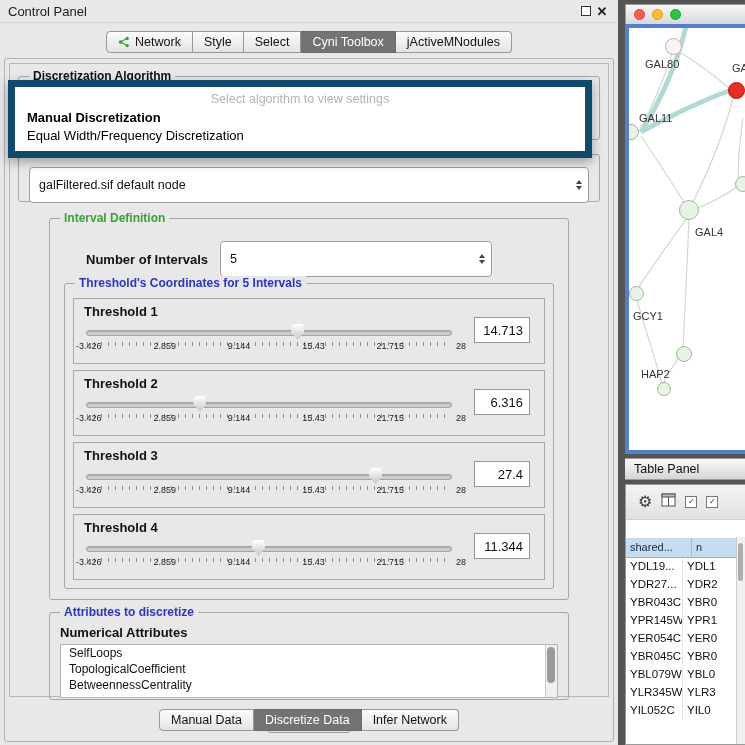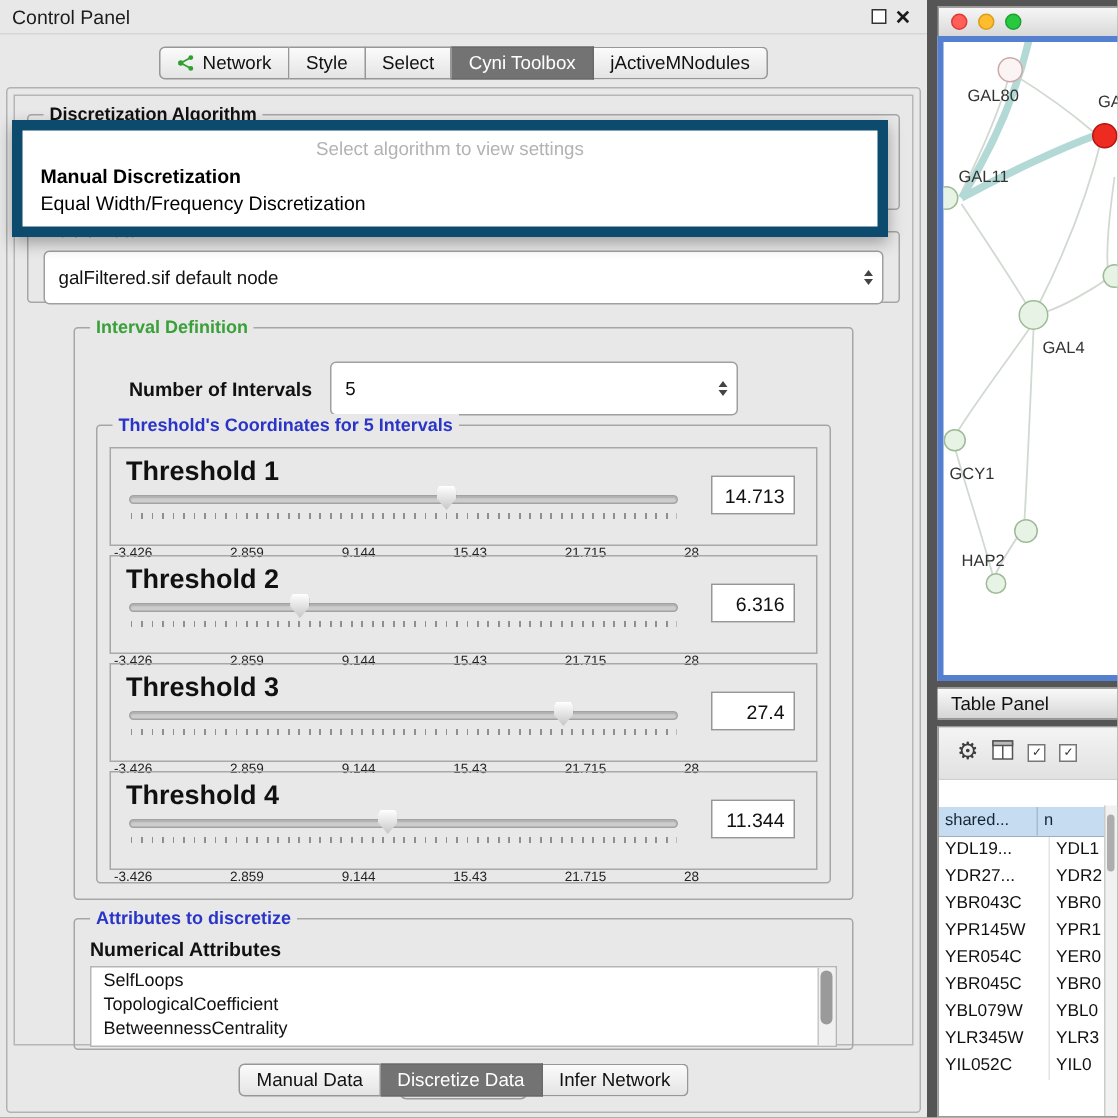--- a/index.html
+++ b/index.html
@@ -53,30 +53,30 @@
   .td-combo { position:absolute; left:10px; right:10px; top:12px; }
 
   .int-group { margin:16px 39px 0; padding:6px 0 8px; }
   .num-row { display:flex; align-items:center; margin:16px 16px 6px 36px; }
   .num-label { font-weight:bold; font-size:13px; color:#111; }
   .num-combo { width:272px; margin-left:12px; }
 
   .coords-group { margin:6px 14px 2px; padding:14px 0 2px; }
 
   .tbox { position:relative; height:64px; border:1px solid #a8a8a8; margin:0 8px 6px; }
-  .tlabel { position:absolute; top:5px; left:10px; font-weight:bold; font-size:18px; color:#111; }
+  .tlabel { position:absolute; top:5px; left:10px; font-weight:bold; font-size:13px; color:#111; }
   .tslider { position:absolute; left:12px; right:92px; top:24px; height:18px; }
   .track { position:absolute; left:0; right:0; top:7px; height:4px; background:#cdcdcd; border:1px solid #a3a3a3; border-radius:3px; box-shadow:inset 0 1px 1px rgba(0,0,0,.15); }
   .thumb { position:absolute; top:1px; width:13px; height:16px; margin-left:-6px;
     background:linear-gradient(#ffffff,#c6c6c6);
     clip-path:polygon(12% 0,88% 0,100% 20%,100% 52%,50% 100%,0 52%,0 20%);
     filter:drop-shadow(0 1px 1px rgba(0,0,0,.35)); }
   .ticks { position:absolute; left:13px; right:93px; top:43px; height:4px;
     background:repeating-linear-gradient(90deg,#8f8f8f 0 1px, transparent 1px 7px); }
-  .tick-labels { position:absolute; left:2px; right:78px; top:64px; display:flex; justify-content:space-between; font-size:9px; color:#222; }
+  .tick-labels { position:absolute; left:2px; right:78px; top:42px; display:flex; justify-content:space-between; font-size:9px; color:#222; }
   .tvalue { position:absolute; right:14px; top:18px; width:56px; height:26px; background:#fff; border:1px solid #979797;
     font-size:13px; color:#111; display:flex; align-items:center; justify-content:flex-end; padding-right:6px; box-sizing:border-box; }
 
   .attr-group { margin:12px 39px 0; height:86px; }
   .attr-label { font-weight:bold; font-size:13px; color:#111; margin:12px 0 4px 10px; }
   .attr-list { position:relative; margin:0 10px; height:52px; background:#fff; border:1px solid #b5b5b5; overflow:hidden; }
   .attr-item { font-size:12px; color:#111; padding:1px 0 1px 8px; }
   .attr-scroll { position:absolute; right:0; top:0; bottom:0; width:11px; background:#f0f0f0; border-left:1px solid #c8c8c8; }
   .attr-thumb { position:absolute; top:2px; left:1px; width:8px; height:36px; background:#9a9a9a; border-radius:4px; }
 
@@ -113,21 +113,21 @@
   .tp-toolbar { height:34px; background:linear-gradient(#f4f4f4,#e1e1e1); border-bottom:1px solid #cfcfcf;
     display:flex; align-items:center; gap:9px; padding-left:12px; }
   .gear { font-size:16px; color:#3c3c3c; line-height:1; }
   .mini-check { width:10px; height:10px; border:1px solid #777; background:#fff; font-size:8px; line-height:10px; text-align:center; color:#333; }
   .tp-gap { height:18px; }
   .tp-header { display:flex; height:19px; font-size:11px; color:#152435; border-bottom:1px solid #9bb0c4; }
   .tp-header .hc { background:#c6ddf1; padding:3px 4px 0; box-sizing:border-box; }
   .tp-header .hc1 { width:66px; border-right:1px solid #a3bcd2; }
   .tp-header .hc2 { flex:1; }
   .tp-row { display:flex; height:18px; font-size:11.5px; color:#111; }
-  .tp-row .c1 { width:74px; padding:2px 4px 0; border-right:1px solid #e4e4e4; box-sizing:border-box; overflow:hidden; white-space:nowrap; }
+  .tp-row .c1 { width:57px; padding:2px 4px 0; border-right:1px solid #e4e4e4; box-sizing:border-box; overflow:hidden; white-space:nowrap; }
   .tp-row .c2 { flex:1; padding:2px 4px 0; overflow:hidden; white-space:nowrap; }
   .tp-scroll { position:absolute; right:0; top:52px; bottom:0; width:8px; background:#f1f1f1; border-left:1px solid #cccccc; }
   .tp-thumb { position:absolute; top:6px; left:1px; width:5px; height:38px; background:#adadad; border-radius:3px; }
 </style>
 </head>
 <body>
 
 <div class="control-panel">
 
   <div class="titlebar">

